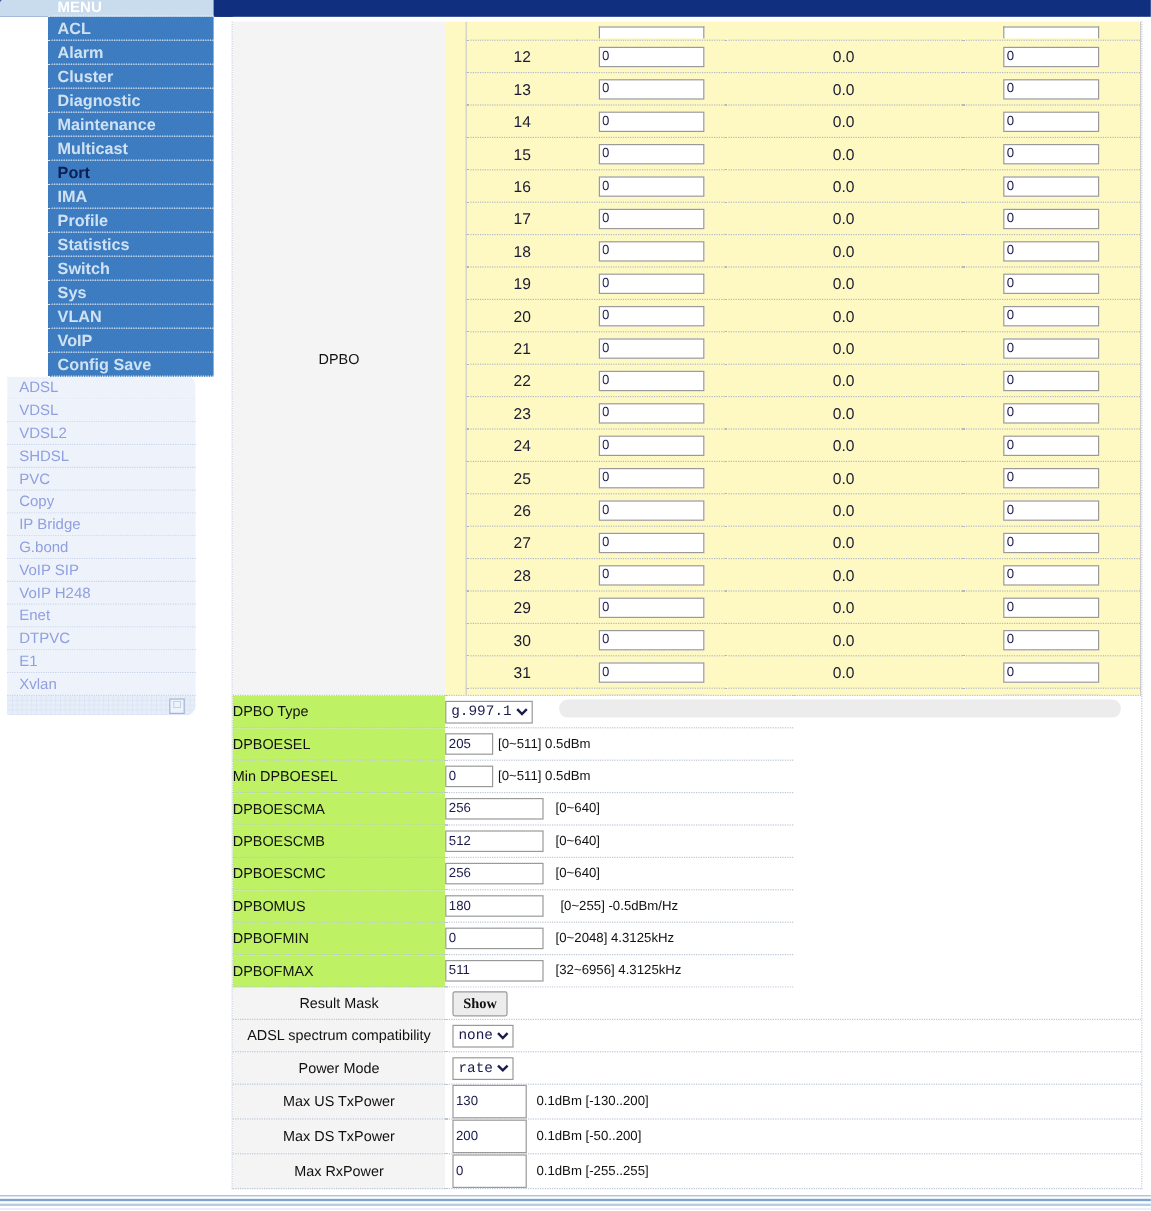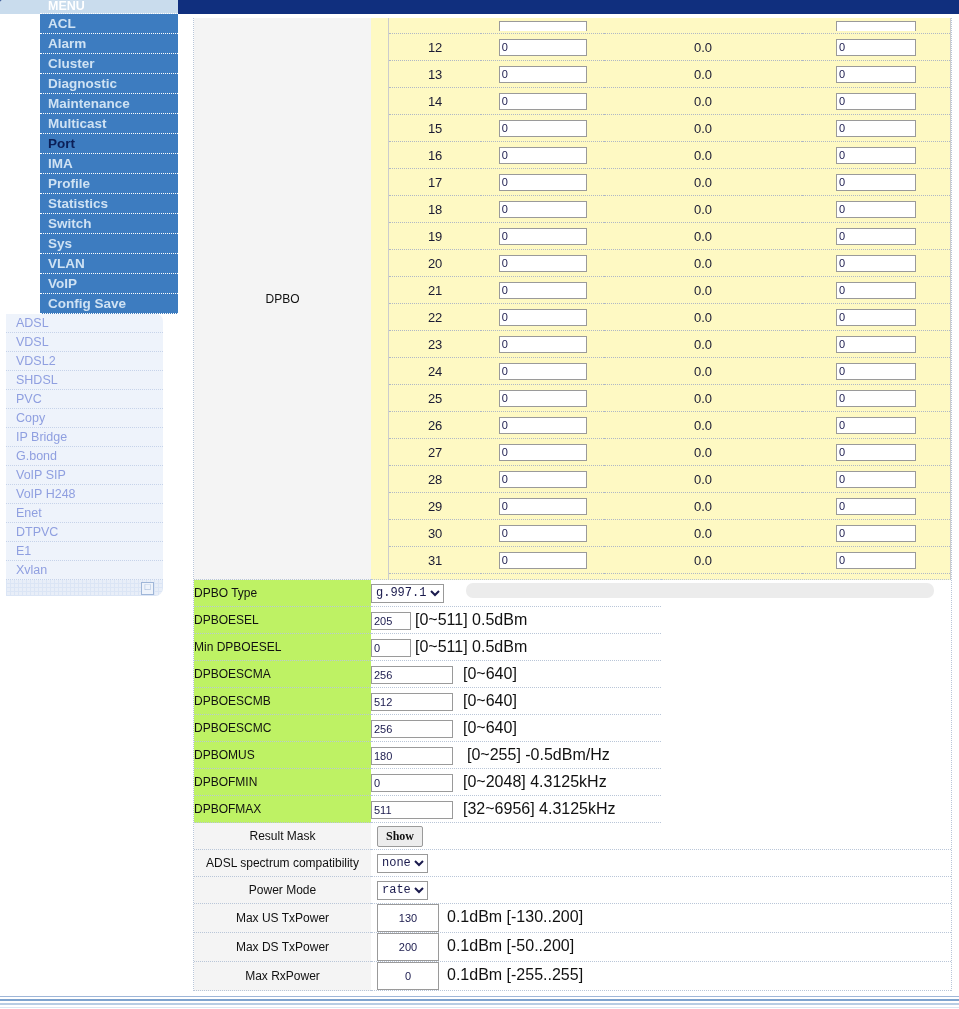--- a/index.html
+++ b/index.html
@@ -42,41 +42,41 @@
 
   table.layout{border-collapse:collapse;width:757px;table-layout:fixed;}
   table.layout td{padding:0;vertical-align:middle;font-size:12px;}
 
   .lblcell{width:177px;background:#f4f4f4;text-align:center;color:#111;
      border-bottom:1px dotted #b9c6d8;}
   .lblcell.big{vertical-align:middle;}
   .parlbl{width:94px;padding-left:4px;background:#bef264;border-bottom:1px dotted #b9c6d8;
      height:26px;white-space:nowrap;}
   .parval{background:#ffffff;border-bottom:1px dotted #b9c6d8;height:26px;padding-left:2px;}
-  .hintcell{color:#111;font-size:16px;}
+  .hintcell{color:#111;font-size:11px;}
 
   
   .scrollwrap{position:relative;width:580px;height:561px;overflow:hidden;}
   table.ports{border-collapse:collapse;width:563px;table-layout:fixed;margin-left:17px;
      border-left:1px solid #ccc;border-right:1px solid #ccc;}
   table.ports td{border-bottom:1px dotted #b0b8c6;height:26px;padding:0;font-size:13px;
      text-align:center;color:#1a1a33;}
   table.ports tr.partial td{height:12px;border-top:0;}
   td.cIdx{width:84px;text-align:center;}
   td.cIn1{width:112px;text-align:left;padding-left:4px;}
   td.cVal{width:180px;text-align:center;}
   td.cIn2{width:135px;text-align:left;padding-left:2px;}
 
   input.tbox{border:1px solid #9a9a9a;background:#fff;height:17px;font-size:11px;
      font-family:"Liberation Sans", sans-serif;color:#1a1a4d;padding:0 2px;box-sizing:border-box;}
   input.i1{width:88px;}
   input.i2{width:80px;}
   input.p-sm{width:40px;height:18px;}
   input.p-md{width:82px;height:18px;}
-  input.p-pw{width:62px;height:28px;text-align:center;}
+  input.p-pw{width:62px;height:28px;}
 
   .hscroll{position:absolute;left:466px;top:583px;width:468px;height:15px;background:#ececec;
      border-radius:7px;}
 
   select.sel{font-family:"Liberation Mono", monospace;font-size:12px;height:19px;
      border:1px solid #999;background:#fff;color:#1a1a4d;}
   .btn{font-family:"Liberation Serif", serif;font-weight:bold;font-size:12px;
      background:#ededed;border:1px solid #9a9a9a;border-radius:2px;padding:2px 8px;color:#111;}
 
   

